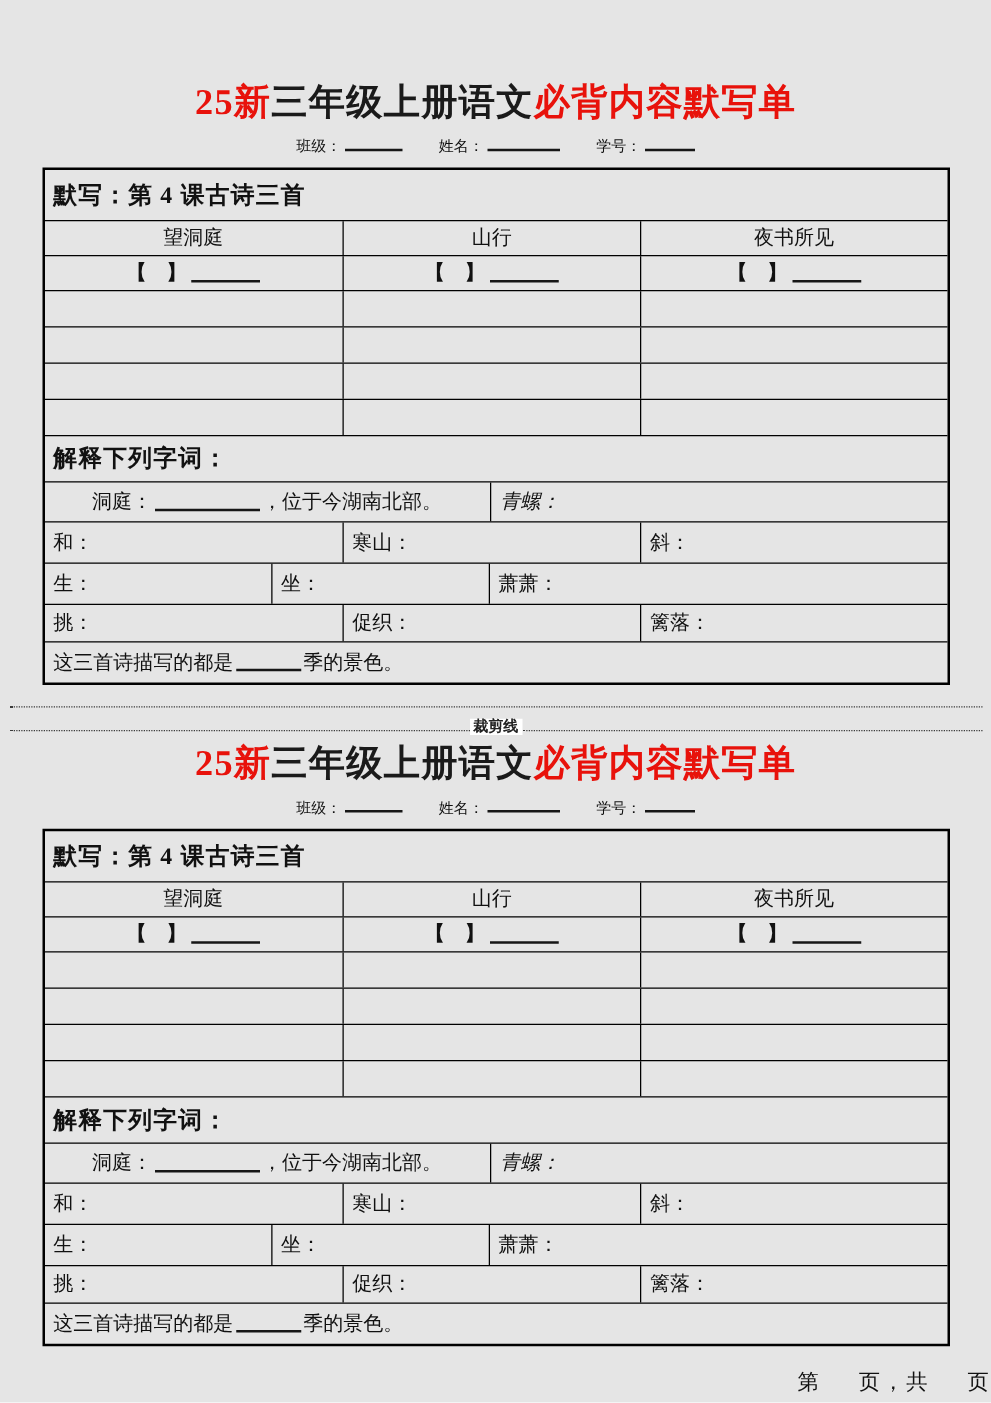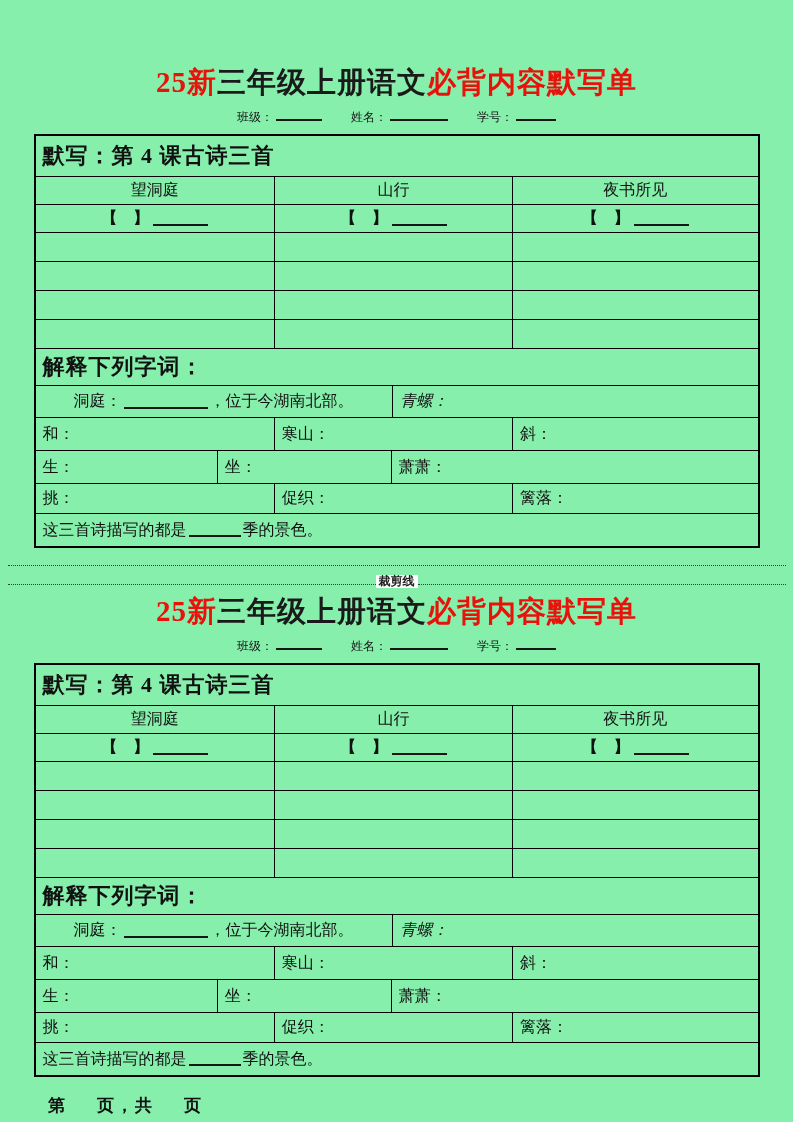--- a/index.html
+++ b/index.html
@@ -2,21 +2,21 @@
 <html style="--accent-red: #e8120b;"><head>
 <meta charset="utf-8">
 <style>
   :root { --accent-red: #e8120b; --ink: #111; --line: #000; }
   * { box-sizing: border-box; }
   html, body { margin: 0; padding: 0; background: #fff; }
   .page {
     position: relative;
     width: 793px; height: 1122px;
     margin: 0 auto;
-    background: #86efac;
+    background: #e5e5e5;
     color: var(--ink);
     font-family: "Liberation Serif", "DejaVu Serif", serif;
     padding-top: 64px;
     overflow: hidden;
   }
   .title {
     margin: 0; text-align: center;
     font-size: 29px; font-weight: bold;
     line-height: 36px; letter-spacing: 1px;
     color: #1a1a1a;
@@ -54,21 +54,21 @@
     padding: 0 7px;
     min-width: 0;
     white-space: nowrap;
   }
   .cell:first-child { border-left: 0; }
   .center { justify-content: center; }
   .full { width: 100%; }
   .c33 { width: 33%; } .c34 { width: 34%; }
   .c495 { width: 49.4%; padding-left: 38px; } .c505 { width: 50.6%; font-style: italic; }
   .c25 { width: 25.1%; } .c24 { width: 24.1%; } .c51 { width: 50.8%; }
-  .head-text { font-weight: bold; font-size: 22px; letter-spacing: 1px; }
+  .head-text { font-weight: bold; font-size: 19px; letter-spacing: 1px; }
   .r-head { height: 40px; }
   .r-poems { height: 28px; }
   .r-bracket { height: 28px; font-weight: bold; }
   .r-empty { height: 29px; }
   .r-explain { height: 37px; }
   .r-t1 { height: 32px; }
   .r-t2 { height: 33px; }
   .r-t3 { height: 33px; }
   .r-t4 { height: 30px; }
   .r-summary { height: 33px; }
@@ -87,23 +87,23 @@
   .cut-label-row .seg { flex: 1; border-bottom: 1px dotted #3a3a3a; height: 0; }
   .cut-label {
     font-size: 12px; line-height: 13px;
     padding: 0 3px; color: #222;
     transform: translateY(3px);
     background: #fff;
   }
   .sheet-2 .title { margin-top: 8px; }
 
   .footer {
-    text-align: left;
+    text-align: right;
     margin-top: 17px;
-    font-size: 17px; font-weight: bold;
+    font-size: 17px; font-weight: normal;
     letter-spacing: 2px;
     padding-left: 48px;
   }
   .footer .gap { display: inline-block; width: 30px; }
 </style>
 </head>
 <body>
 
 <div class="page">
 

